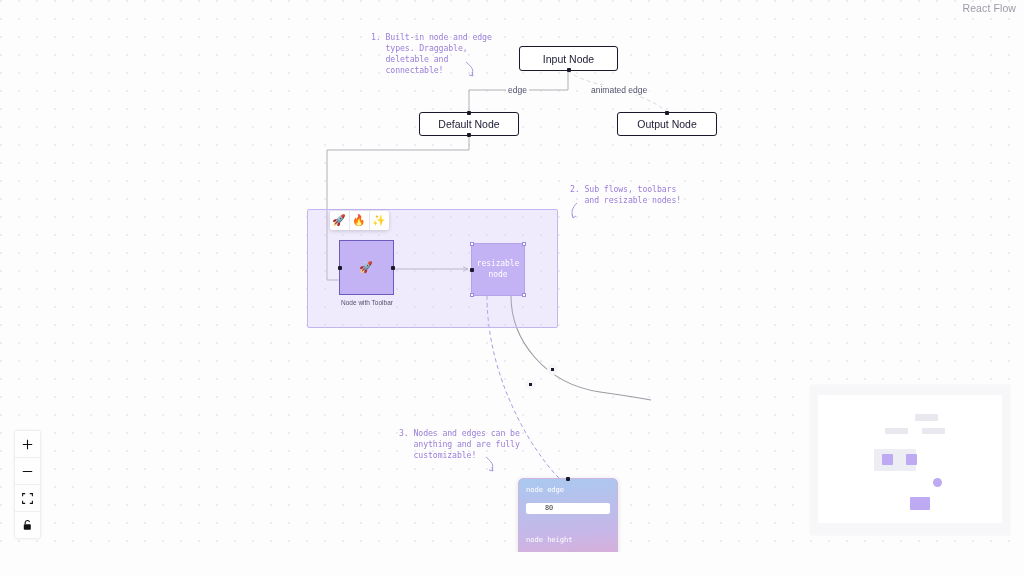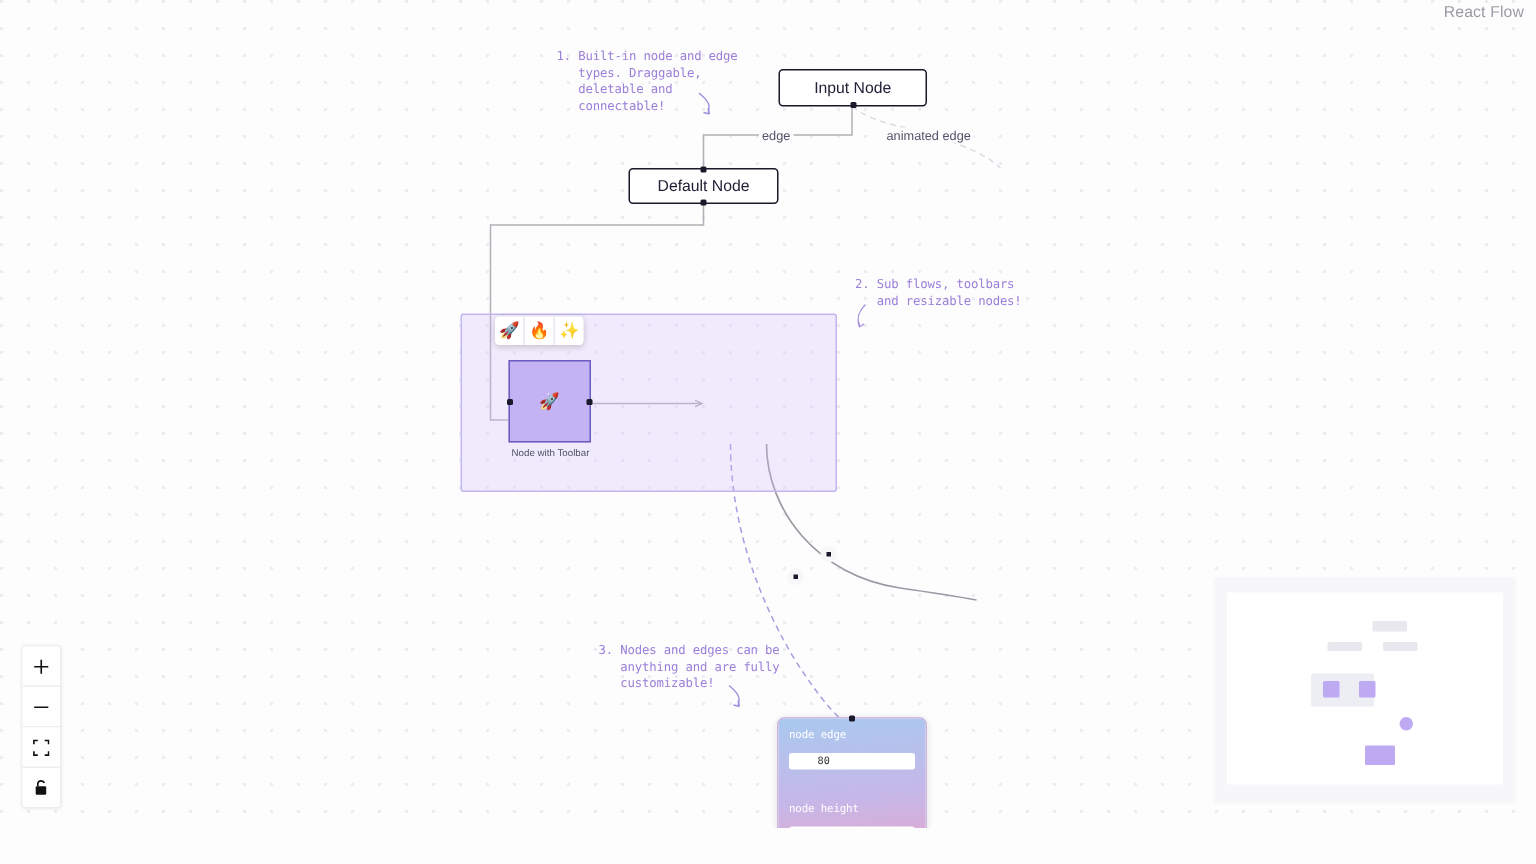--- a/index.html
+++ b/index.html
@@ -324,20 +324,24 @@
     <span>Default Node</span>
     <span class="handle top"></span>
     <span class="handle bottom"></span>
   </div>
 
   <div class="rf-node" style="left:519px; top:46px; width:99px; height:25px;">
     <span>Input Node</span>
     <span class="handle bottom"></span>
   </div>
 
+  <div class="rf-node" style="left:617px; top:112px; width:100px; height:24px;">
+    <span>Output Node</span>
+    <span class="handle top"></span>
+  </div>
 
   <div class="edge-label" style="left:506px; top:85px;">edge</div>
   <div class="edge-label" style="left:589px; top:85px;">animated edge</div>
 
   <div class="annotation" style="left:570px; top:184px;">2. Sub flows, toolbars
    and resizable nodes!</div>
 
   <div class="group-node" style="left:307px; top:209px; width:251px; height:119px;"></div>
 
   <div class="node-toolbar" style="left:330px; top:211px;">
@@ -346,20 +350,28 @@
     <div class="tb-btn">✨</div>
   </div>
 
   <div class="purple-node" style="left:339px; top:240px; width:55px; height:55px;">
     <span>🚀</span>
     <span class="handle left"></span>
     <span class="handle right"></span>
   </div>
   <div class="node-caption" style="left:330px; top:299px; width:74px;">Node with Toolbar</div>
 
+  <div class="resizable-node" style="left:471px; top:243px; width:54px; height:53px;">
+    <span id="resizable-label">resizable<br>node</span>
+    <span class="resize-handle rh-tl"></span>
+    <span class="resize-handle rh-tr"></span>
+    <span class="resize-handle rh-bl"></span>
+    <span class="resize-handle rh-br"></span>
+    <span class="handle left"></span>
+  </div>
 
   <div class="edge-btn" style="left:525px; top:379px;">
       <i></i>
     </div>
   <div class="edge-btn" style="left:547px; top:364px;">
       <i></i>
     </div>
 
 
   <div class="annotation" style="left:399px; top:428px;">3. Nodes and edges can be

